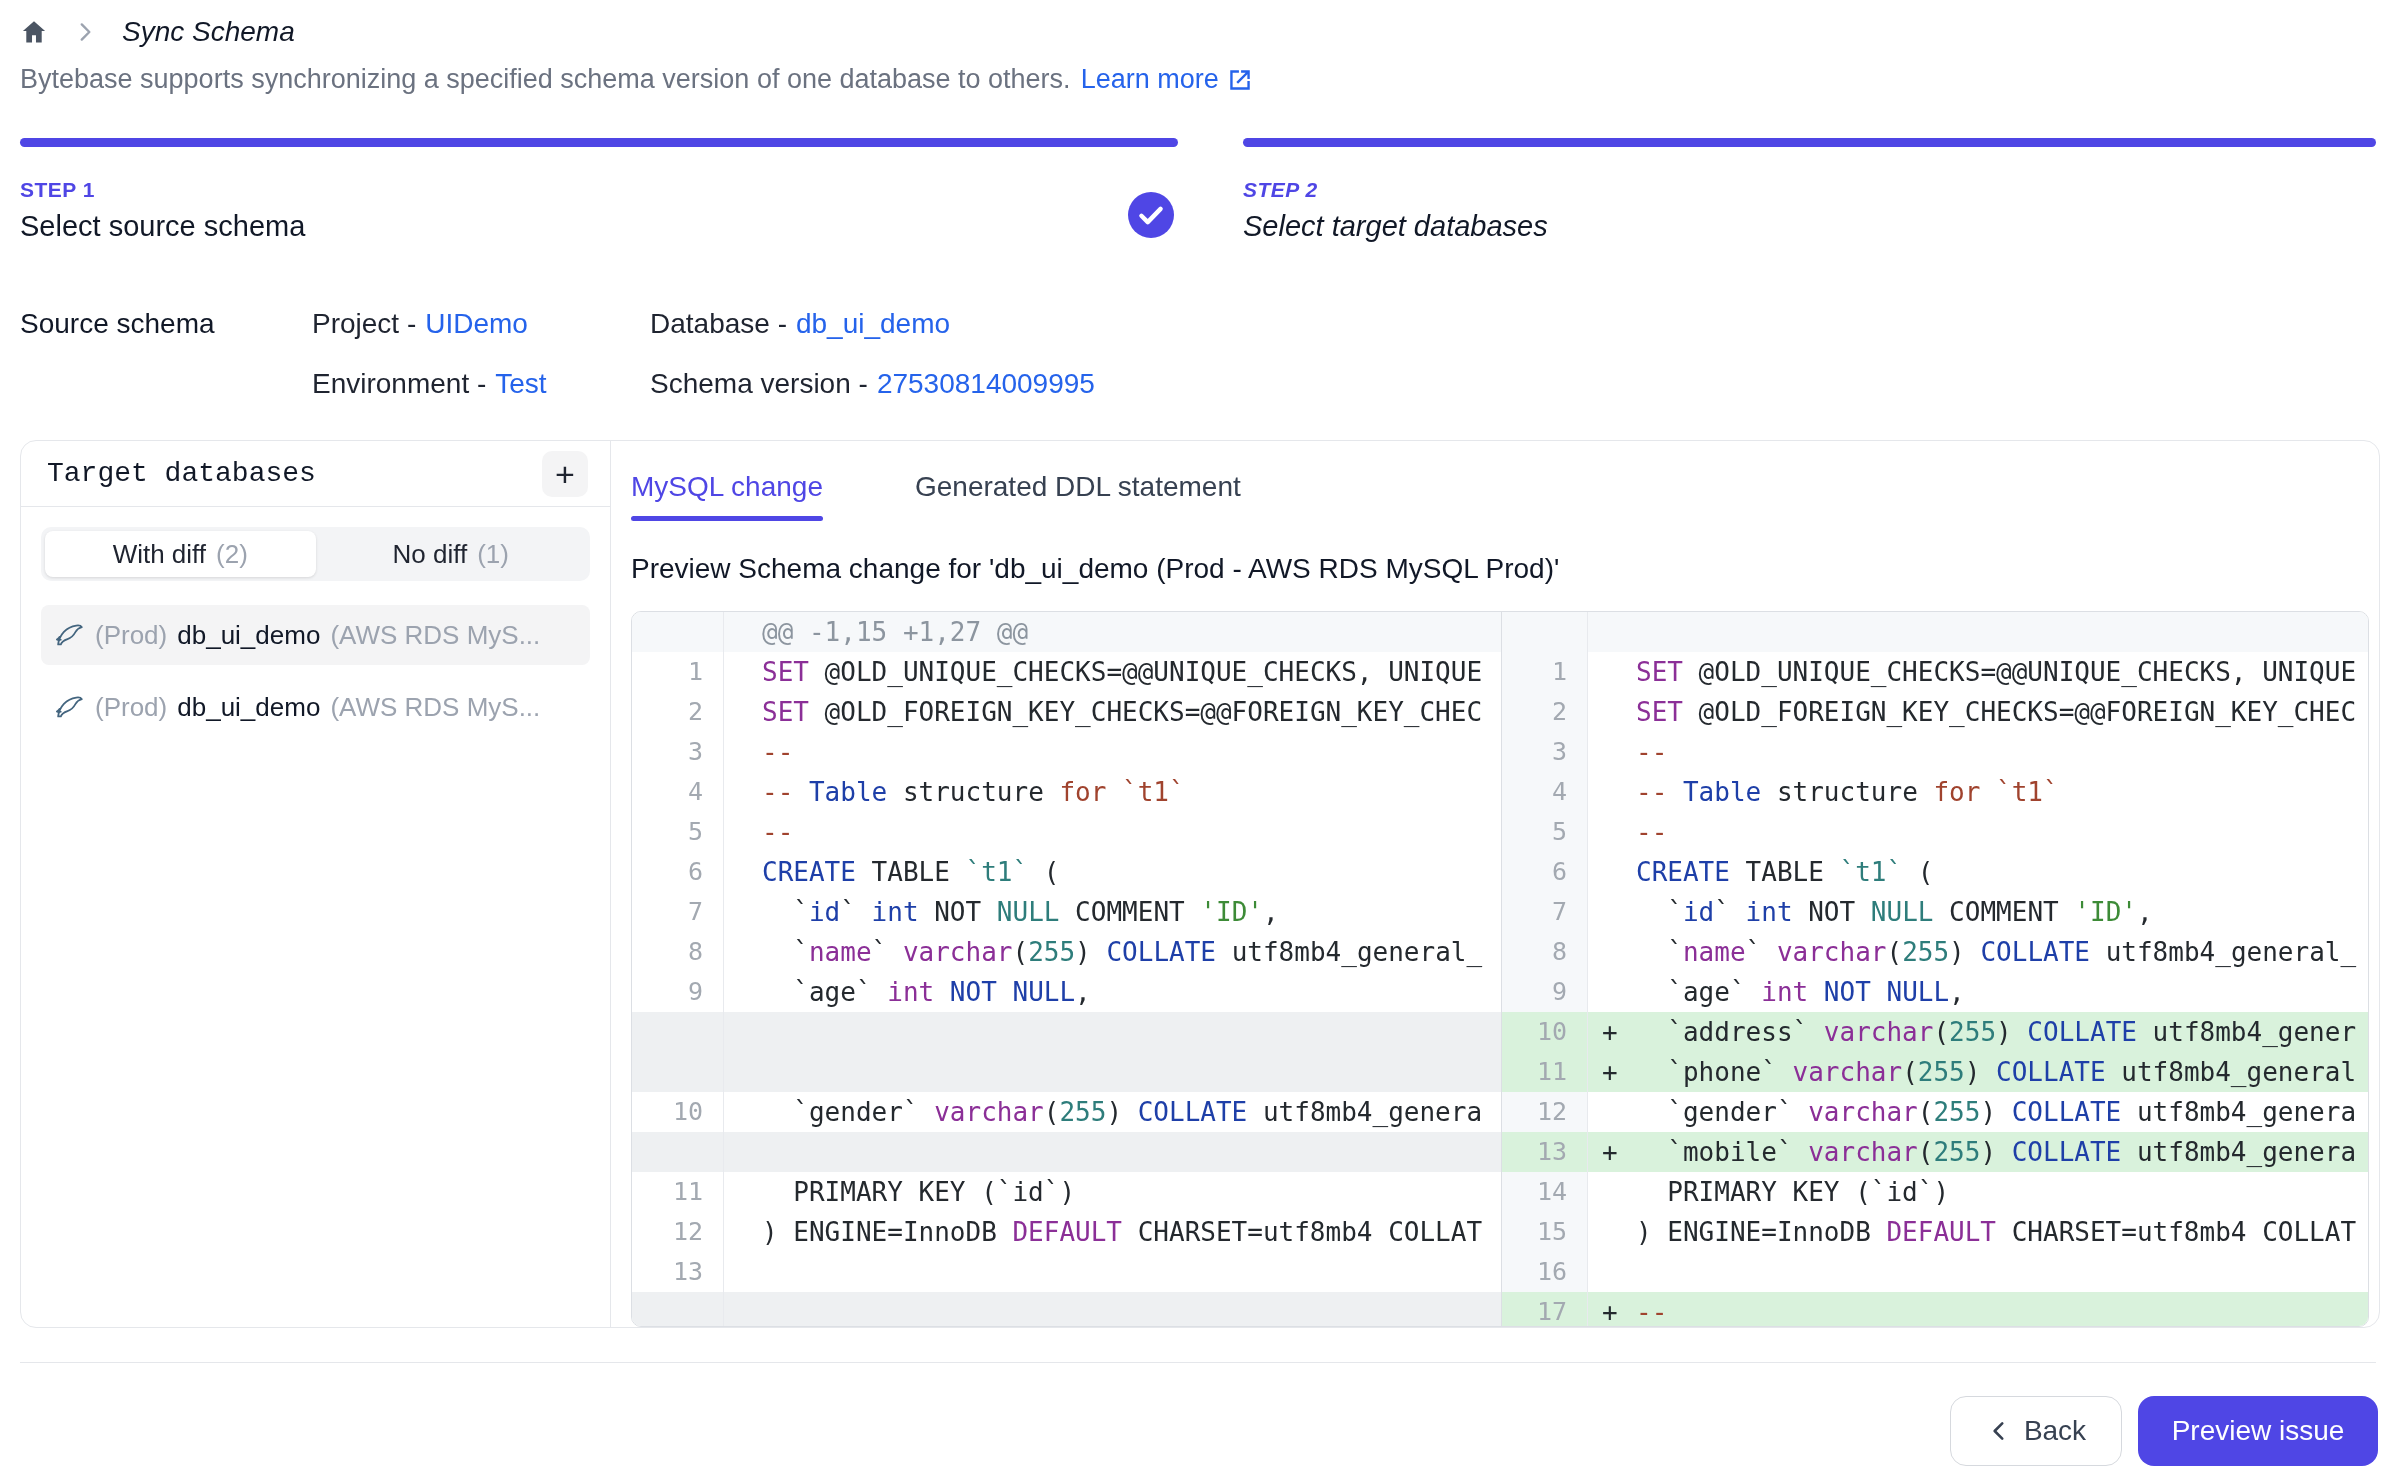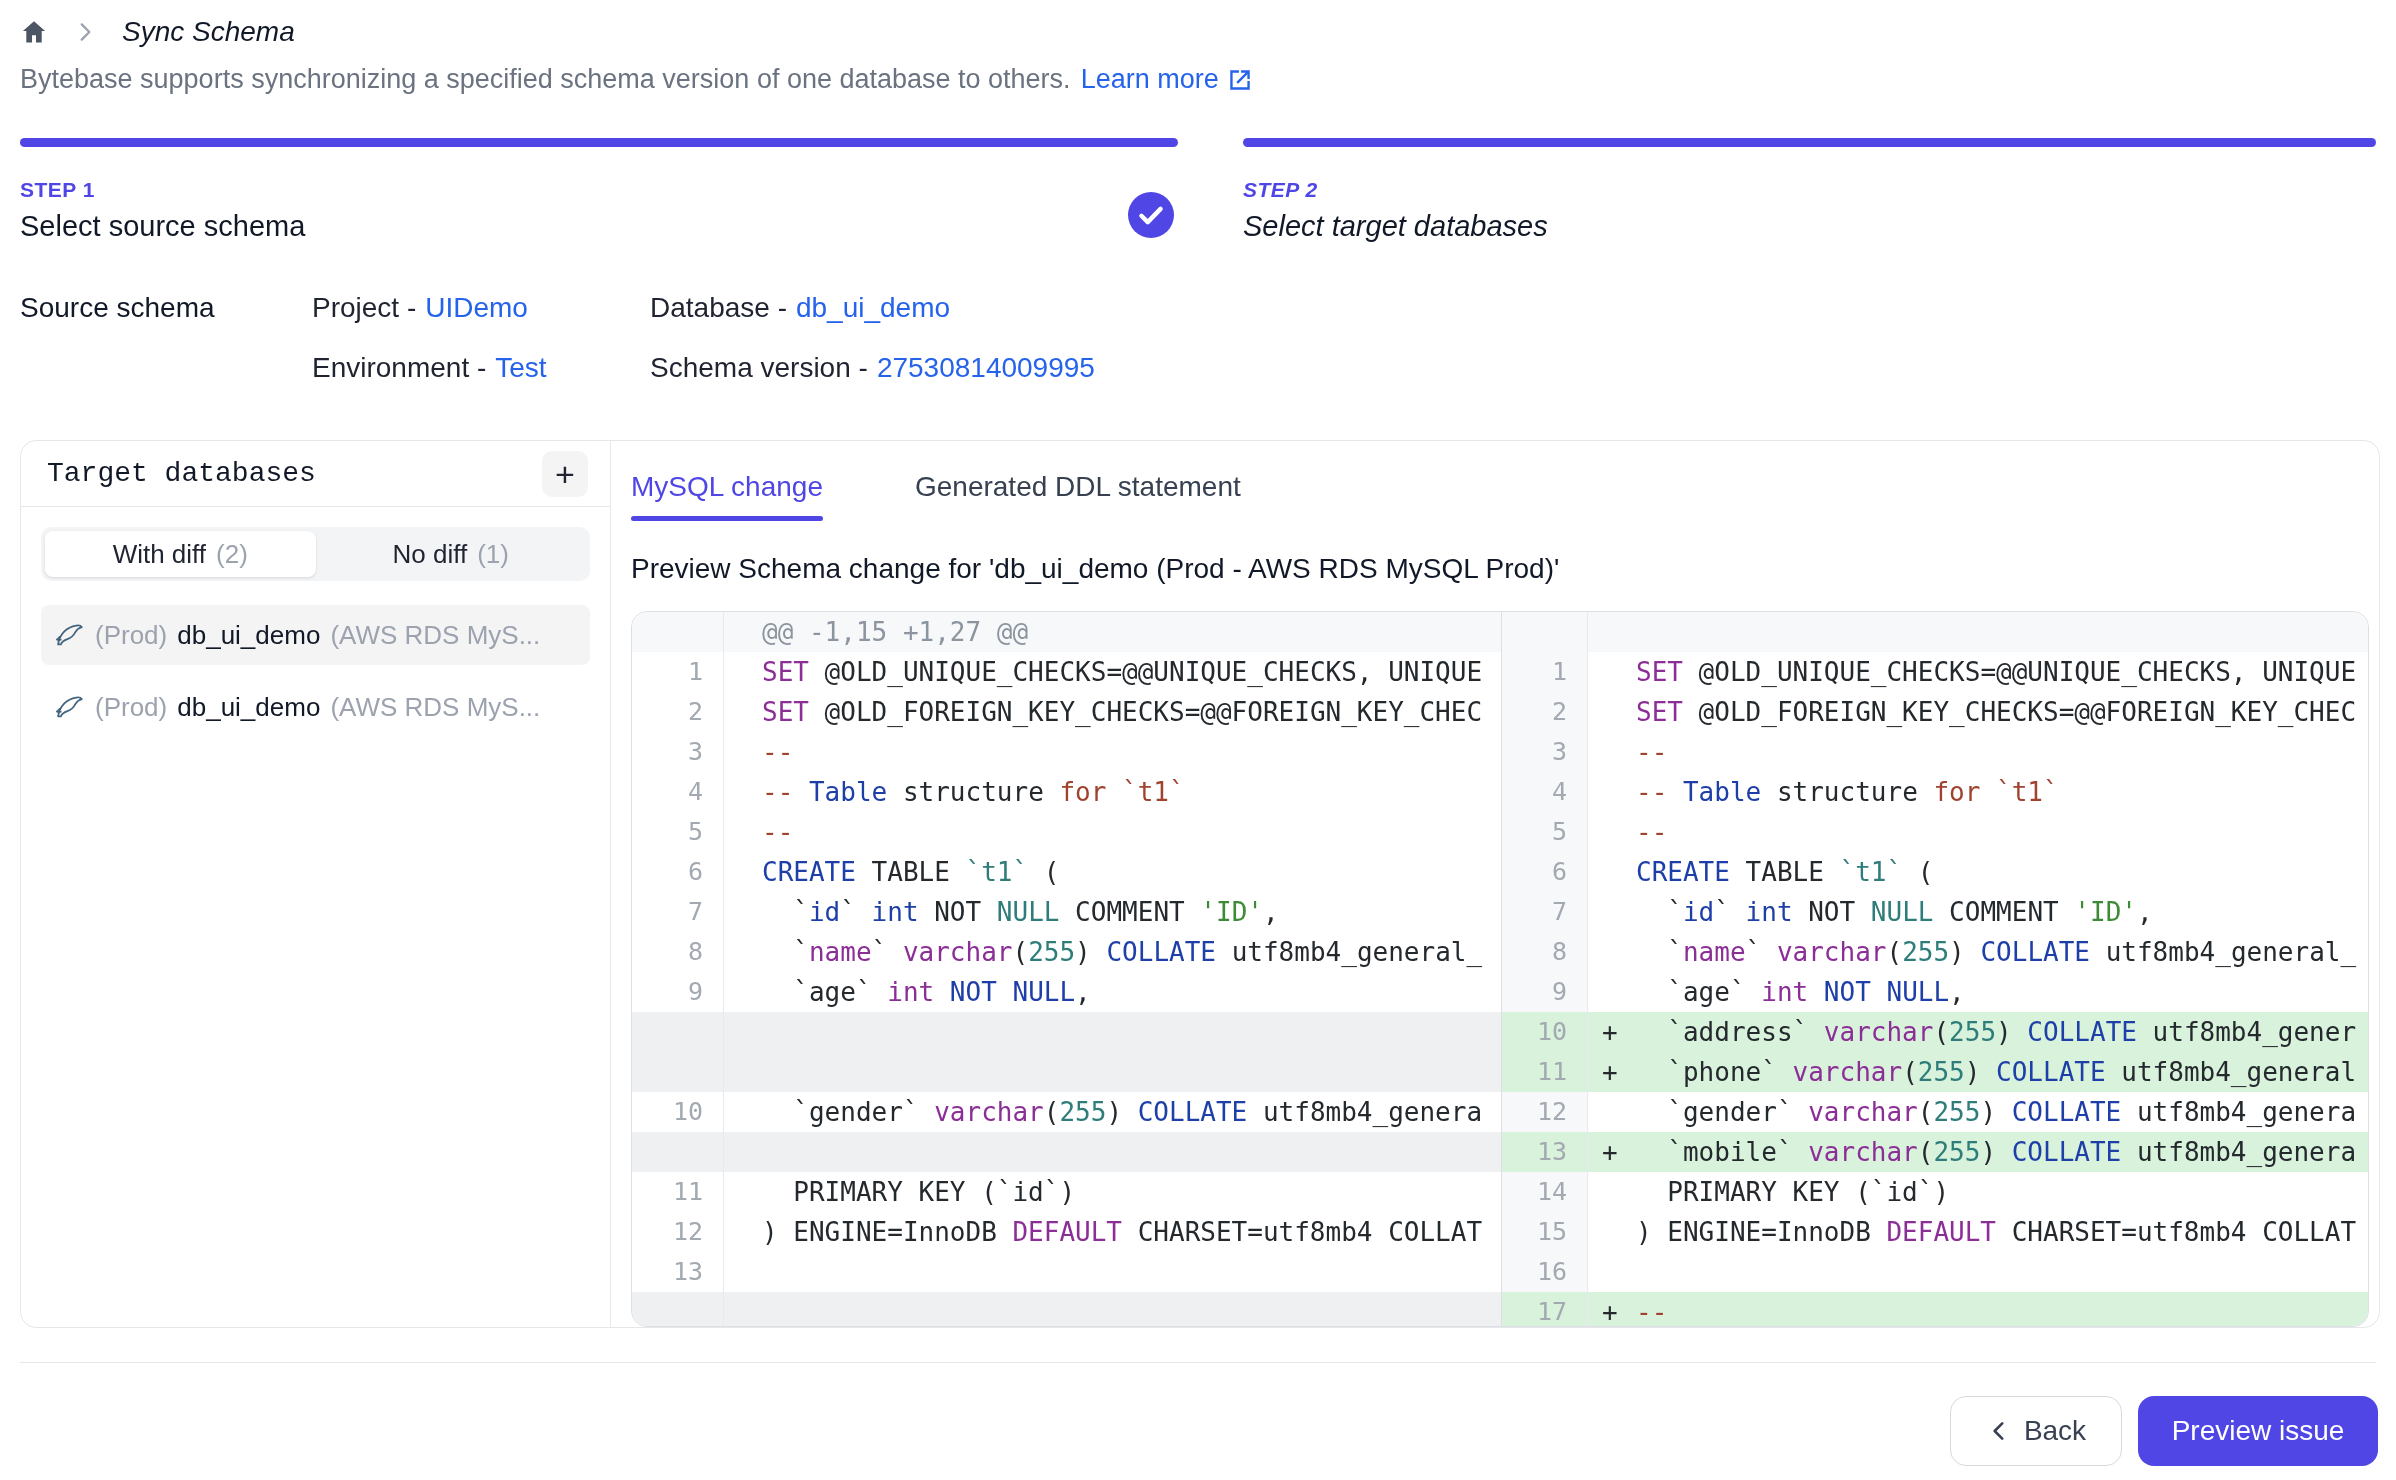--- a/index.html
+++ b/index.html
@@ -25,21 +25,21 @@
   .bar1{left:20px;width:1158px;}
   .bar2{left:1243px;width:1133px;}
   .step{display:flex;flex-direction:column;gap:8px;}
   .step1{top:178px;left:20px;}
   .step2{top:178px;left:1243px;font-style:italic;}
   .step .lbl{font-size:21px;font-weight:700;letter-spacing:.5px;color:var(--accent);}
   .step .ttl{font-size:29px;font-weight:500;color:#111827;}
   .check{top:192px;left:1128px;width:46px;height:46px;}
 
   
-  .srcgrid{top:292px;left:20px;display:grid;grid-template-columns:292px 338px auto;
+  .srcgrid{top:308px;left:20px;display:grid;grid-template-columns:292px 338px auto;
     grid-row-gap:28px;font-size:28px;align-items:center;}
   .srcgrid .cell{display:flex;gap:9px;white-space:nowrap;}
   .srcgrid a{color:var(--link);text-decoration:none;cursor:pointer;}
   .src-label{font-weight:500;color:#111827;}
 
   
   .bigbox{top:440px;left:20px;width:2360px;height:888px;border:1px solid var(--border);
     border-radius:16px;display:flex;background:#fff;}
   .leftpanel{width:590px;border-right:1px solid var(--border);display:flex;flex-direction:column;flex:none;}
   .lp-head{height:66px;display:flex;align-items:center;justify-content:space-between;
@@ -64,21 +64,21 @@
   
   .rightpanel{flex:1;padding:30px 18px 0 20px;display:flex;flex-direction:column;min-width:0;}
   .ptabs{display:flex;gap:92px;flex:none;}
   .ptab{font-size:28px;color:#374151;padding-bottom:18px;position:relative;cursor:pointer;}
   .ptab.active{color:var(--accent);font-weight:500;}
   .ptab.active:after{content:"";position:absolute;left:0;right:0;bottom:0;height:5px;
     border-radius:3px;background:var(--accent);}
   .pv-title{margin-top:32px;font-size:28px;color:#111827;flex:none;white-space:nowrap;}
 
   
-  .diff{margin-top:26px;width:1738px;height:722px;border:1px solid #dcdfe4;border-radius:16px;
+  .diff{margin-top:26px;width:1738px;height:722px;border:1px solid #dcdfe4;border-radius:10px;
     overflow:hidden;display:flex;background:#fff;font-family:"DejaVu Sans Mono",monospace;}
   .pane{display:flex;flex-direction:column;min-width:0;}
   .pane-left{width:870px;border-right:1px solid #dcdfe4;flex:none;}
   .pane-right{flex:1;}
   .drow{height:40px;display:flex;align-items:stretch;flex:none;background:#fff;}
   .drow .ln{width:92px;flex:none;text-align:right;padding-right:20px;font-size:25px;
     line-height:40px;color:#a3a9b1;border-right:1px solid #e8eaee;}
   .pane-right .drow .ln{width:86px;background:#f6f8fa;}
   .drow .mk{width:44px;flex:none;font-size:26px;line-height:40px;padding-left:14px;color:#24292e;}
   .drow .code{flex:1;min-width:0;overflow:hidden;white-space:pre;font-size:26px;line-height:40px;}

